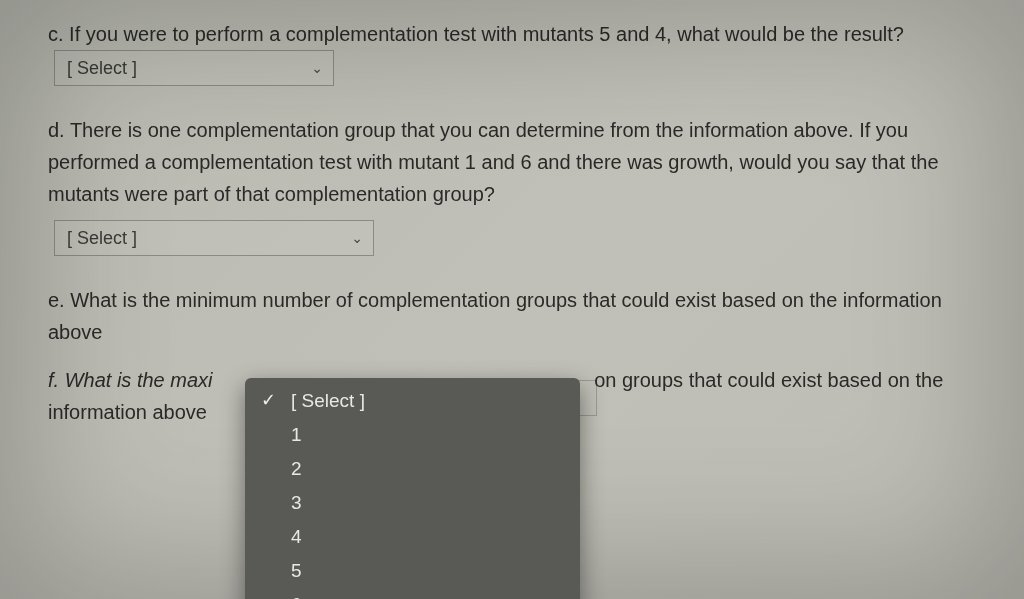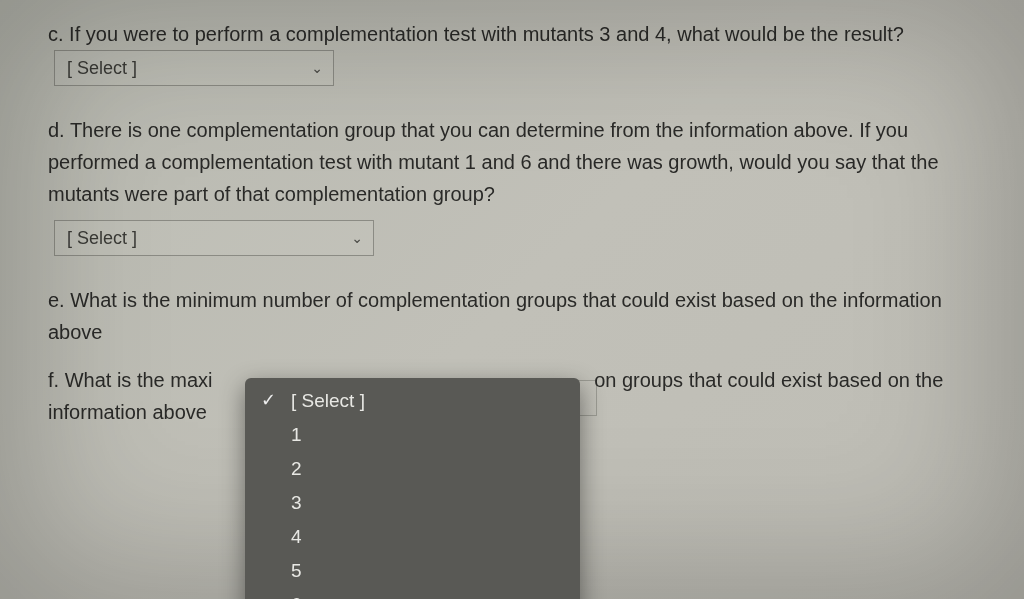--- a/index.html
+++ b/index.html
@@ -78,21 +78,21 @@
     position: absolute;
     inset: 0;
     pointer-events: none;
     box-shadow: inset 0 0 140px 30px rgba(0,0,0,0.22);
   }
 </style>
 </head>
 <body>
 
 <div class="q">
-  <span class="q-text">c. If you were to perform a complementation test with mutants 3 and 4, what would be the result?</span>
+  <span class="q-text">c. If you were to perform a complementation test with mutants 5 and 4, what would be the result?</span>
   <span class="select-box">
     <span>[ Select ]</span>
     <span class="chev">⌄</span>
   </span>
 </div>
 
 <div class="q">
   <div class="q-text">d. There is one complementation group that you can determine from the information above. If you performed a complementation test with mutant 1 and 6 and there was growth, would you say that the mutants were part of that complementation group?</div>
   <div class="block-select">
     <span class="select-box small">
@@ -102,21 +102,21 @@
   </div>
 </div>
 
 <div class="q" style="margin-bottom:16px;">
   <span class="q-text">e. What is the minimum number of complementation groups that could exist based on the information above</span>
 </div>
 
 <div class="hidden-select-outline"></div>
 
 <div class="q question-f-row" style="position:relative;">
-  <span class="q-text" style="display:inline-block; width:200px;">f. What is the maxi</span>
+  <span class="q-text" style="display:inline-block; width:200px;font-style:italic;">f. What is the maxi</span>
   <span style="display:inline-block; width:335px;"></span>
   <span class="q-text">on groups that could exist based on the information above</span>
 </div>
 
 <div class="dropdown">
   <div class="opt selected">
     <span>[ Select ]</span>
   </div>
   <div class="opt">
     <span>1</span>

